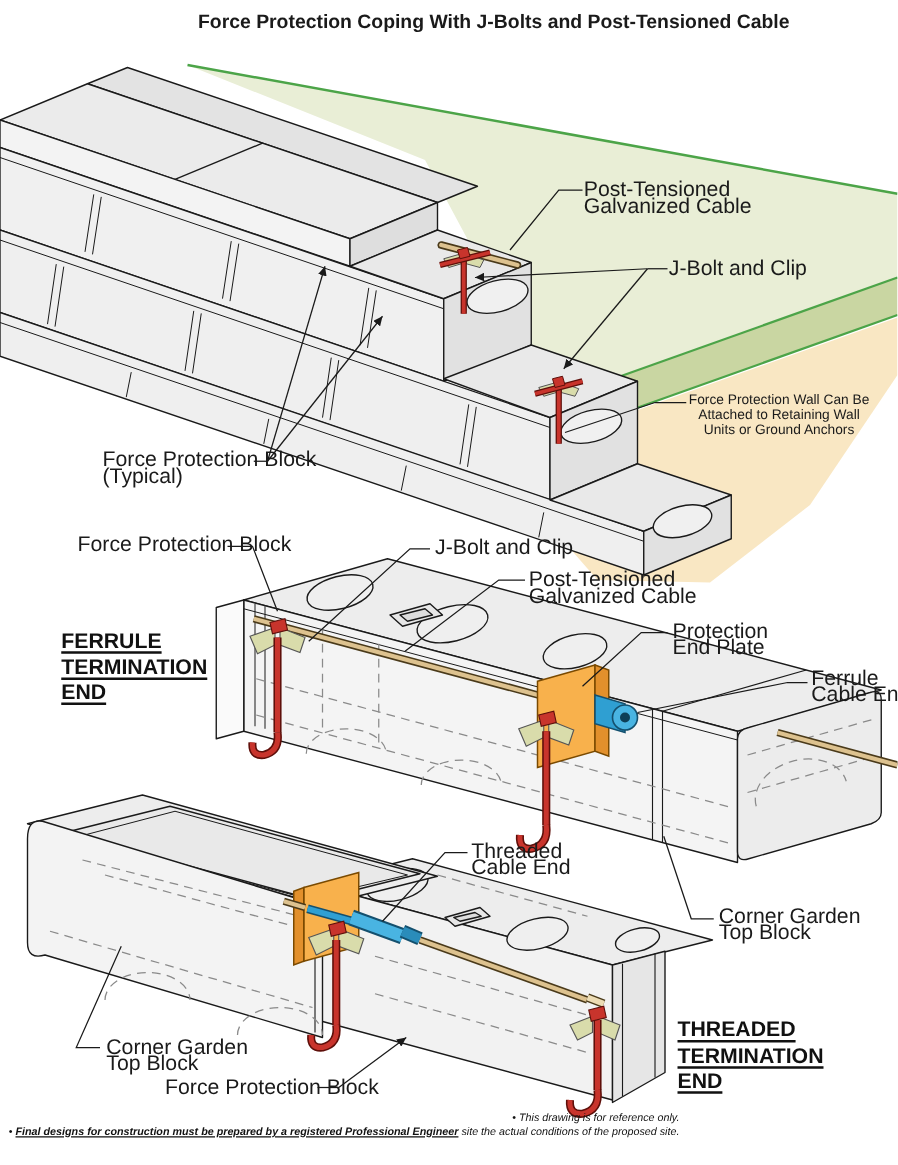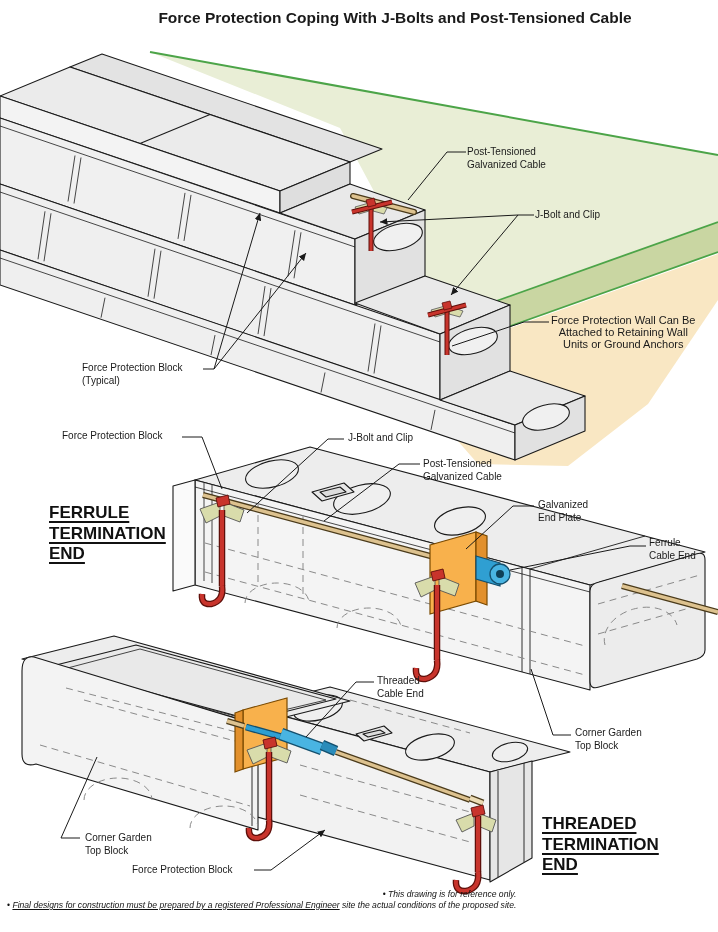--- a/index.html
+++ b/index.html
@@ -1,29 +1,29 @@
 <!DOCTYPE html>
 <html><head>
 <meta charset="utf-8">
 <style>
   html,body{margin:0;padding:0;}
   body{width:718px;height:932px;position:relative;background:#ffffff;
        font-family:"Liberation Sans", sans-serif;overflow:hidden;color:#1a1a1a;}
   svg.canvas{position:absolute;left:0;top:0;z-index:1;}
   .title{position:absolute;top:9px;left:0;width:718px;text-align:center;
          font-weight:bold;font-size:15.5px;z-index:3;padding-left:36px;}
-  .lbl{position:absolute;font-size:10px;line-height:13.2px;white-space:nowrap;z-index:3;}
+  .lbl{position:absolute;font-size:17px;line-height:13.2px;white-space:nowrap;z-index:3;}
   .lbl.sm{font-size:11px;line-height:12.1px;text-align:center;}
   .hd{position:absolute;font-weight:bold;font-size:17px;line-height:20.5px;
       white-space:nowrap;z-index:3;color:#111;}
   .hd span{text-decoration:underline;text-decoration-thickness:1.5px;text-underline-offset:3px;}
   .notes{position:absolute;left:7px;top:889px;font-size:8.6px;font-style:italic;
          line-height:10.9px;color:#111;z-index:3;text-align:right;}
   .note::before{content:"\2022  ";font-style:normal;}
-  .note .em{font-weight:normal;text-decoration:underline;margin-top:10px;}
+  .note .em{font-weight:bold;text-decoration:underline;margin-top:10px;}
 </style>
 </head>
 <body>
 
 <svg class="canvas" width="718" height="932" viewBox="0 0 718 932">
   <defs>
     <marker id="arr" markerWidth="9" markerHeight="7" refX="7.5" refY="3.5" orient="auto">
       <path d="M0,0 L7.5,3.5 L0,7 Z" fill="#1a1a1a"></path>
     </marker>
   </defs>
@@ -295,21 +295,21 @@
   <div><span>TERMINATION</span></div>
   <div><span>END</span></div>
 </div>
 <div class="lbl" style="left:62px;top:429px;">Force Protection Block</div>
 <div class="lbl" style="left:348px;top:431px;">J-Bolt and Clip</div>
 <div class="lbl" style="left:423px;top:457px;">
   <div>Post-Tensioned</div>
   <div>Galvanized Cable</div>
 </div>
 <div class="lbl" style="left:538px;top:498px;">
-  <div>Galvanized</div>
+  <div>Protection</div>
   <div>End Plate</div>
 </div>
 <div class="lbl" style="left:649px;top:536px;">
   <div>Ferrule</div>
   <div>Cable End</div>
 </div>
 <div class="lbl" style="left:575px;top:726px;">
   <div>Corner Garden</div>
   <div>Top Block</div>
 </div>

